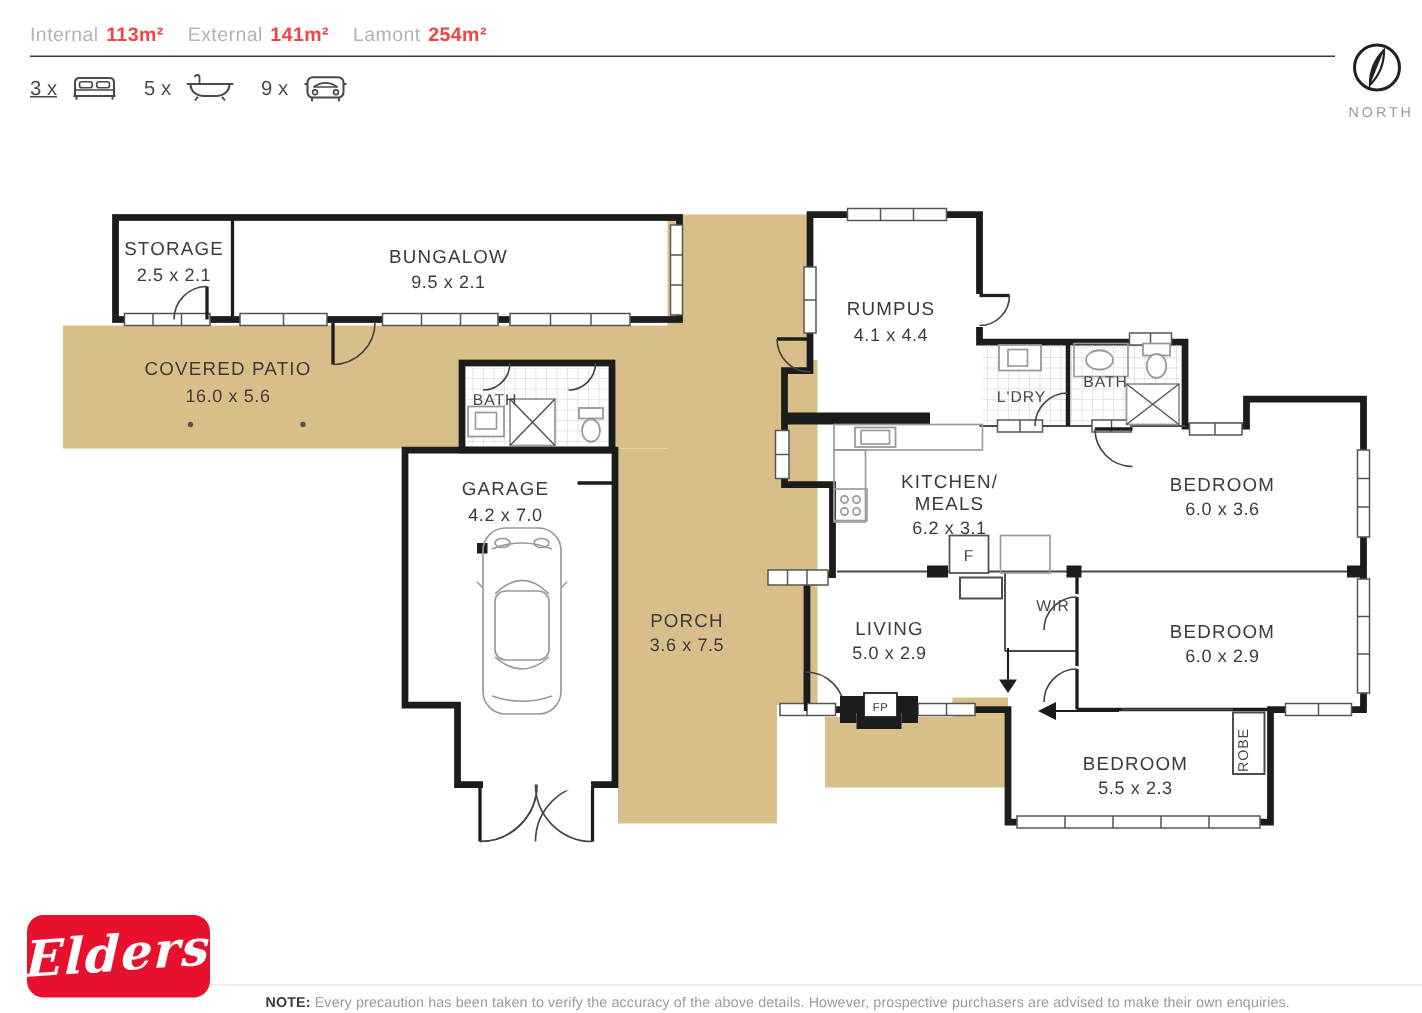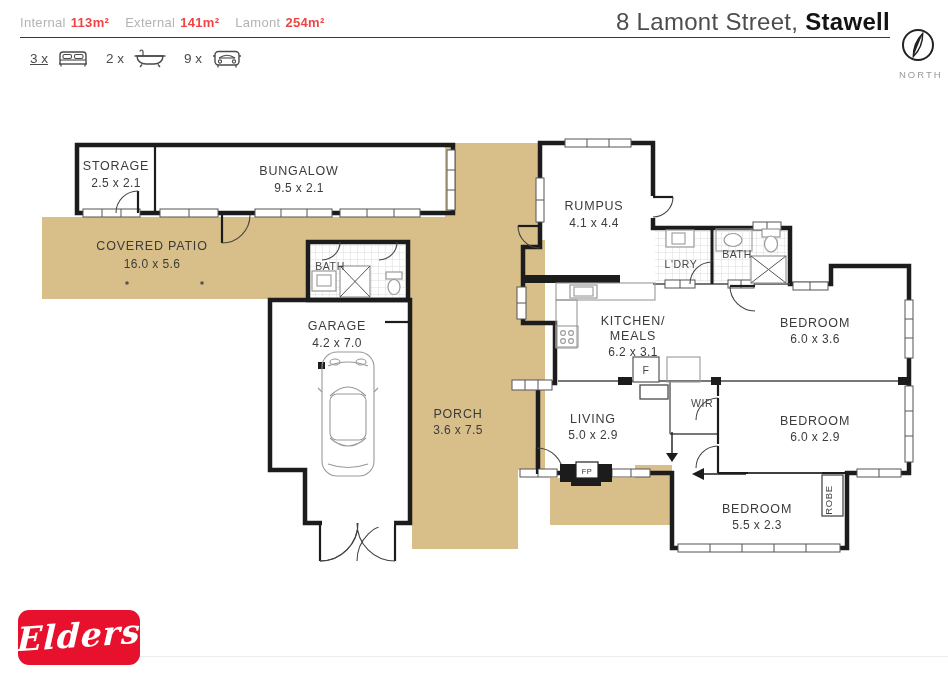--- a/index.html
+++ b/index.html
@@ -11,21 +11,21 @@
   .stats .val{color:#ef4444;font-weight:700;margin-right:16px;}
   .hline{position:absolute;left:20px;top:37px;width:870px;border-top:1.6px solid #3a3a3a;}
   .address{position:absolute;top:8px;right:58px;font-size:24px;letter-spacing:.3px;white-space:nowrap;}
   .address .reg{color:#4d4d4d;font-weight:400;}
   .address .bold{color:#141414;font-weight:700;}
   .compass{position:absolute;left:899px;top:27px;width:38px;text-align:center;}
   .compass .north{font-size:9.5px;letter-spacing:2px;color:#999;margin-top:2px;}
   .features{position:absolute;left:20px;top:47px;display:flex;align-items:center;gap:9px;
             font-size:13.5px;color:#4a4a4a;}
   .features .cnt{margin-left:8px;}
-  .features .cnt:first-child{margin-left:10px;text-decoration:underline;}
+  .features .cnt:first-child{margin-left:0;text-decoration:underline;}
   
   .footline{position:absolute;left:115px;top:656px;width:833px;border-top:1px solid #ececec;}
   .logo{position:absolute;left:18px;top:610px;width:122px;height:55px;background:#e8112d;
         border-radius:11px;display:flex;align-items:center;justify-content:center;}
   .logo span{color:#fff;font-family:"DejaVu Serif",serif;font-style:italic;font-weight:700;
              font-size:33px;transform:rotate(-4deg) skewX(-6deg);letter-spacing:1px;padding-bottom:4px;}
   .note{position:absolute;left:177px;top:663px;font-size:9.5px;color:#9a9a9a;letter-spacing:.1px;white-space:nowrap;}
   .note b{color:#3a3a3a;}
   
   svg.plan{position:absolute;left:0;top:0;}
@@ -45,23 +45,20 @@
 </style>
 </head>
 <body>
 
 <div id="page">
 
   <div class="stats">
     <span class="lbl">Internal</span><span class="val">113m²</span><span class="lbl">External</span><span class="val">141m²</span><span class="lbl">Lamont</span><span class="val">254m²</span>
   </div>
   <div class="hline"></div>
-  <div class="address">
-    <span class="reg">8 Lamont Street, </span><span class="bold">Stawell</span>
-  </div>
   <div class="compass">
     <svg width="36" height="36" viewBox="0 0 36 36">
       <circle cx="18" cy="18" r="15" fill="none" stroke="#222" stroke-width="2"></circle>
       <g transform="rotate(22 18 18)">
         <path d="M18 5.5 Q12.8 18 18 30.5 Q23.2 18 18 5.5 Z" fill="none" stroke="#222" stroke-width="1.5"></path>
         <path d="M18 5.5 Q12.8 18 18 30.5 Z" fill="#222"></path>
       </g>
     </svg>
     <div class="north">NORTH</div>
   </div>
@@ -69,21 +66,21 @@
   <div class="features">
     <span class="cnt">3 x</span>
     <svg width="32" height="20" viewBox="0 0 32 20">
       <path d="M3 16 V7 Q3 4 6 4 H26 Q29 4 29 7 V16" fill="none" stroke="#4a4a4a" stroke-width="1.4"></path>
       <path d="M2 16 H30" stroke="#4a4a4a" stroke-width="1.4"></path>
       <rect x="6" y="6.5" width="8.5" height="4" rx="1.5" fill="none" stroke="#4a4a4a" stroke-width="1.1"></rect>
       <rect x="17.5" y="6.5" width="8.5" height="4" rx="1.5" fill="none" stroke="#4a4a4a" stroke-width="1.1"></rect>
       <path d="M3 12 H29" stroke="#4a4a4a" stroke-width="1.1"></path>
       <path d="M4 16 v2.5 M28 16 v2.5" stroke="#4a4a4a" stroke-width="1.3"></path>
     </svg>
-    <span class="cnt">2 x</span>
+    <span class="cnt">5 x</span>
     <svg width="34" height="20" viewBox="0 0 34 20">
       <path d="M4 8 H30 C30 13 26 16 21 16 H13 C8 16 4 13 4 8 Z" fill="none" stroke="#4a4a4a" stroke-width="1.4"></path>
       <path d="M1.5 8 H32.5" stroke="#4a4a4a" stroke-width="1.4"></path>
       <path d="M7 3.5 Q7 2 8.5 2 Q10 2 10 3.5 V8" fill="none" stroke="#4a4a4a" stroke-width="1.2"></path>
       <path d="M9 16.5 l-2 2.5 M25 16.5 l2 2.5" stroke="#4a4a4a" stroke-width="1.3"></path>
     </svg>
     <span class="cnt">9 x</span>
     <svg width="32" height="22" viewBox="0 0 32 22">
       <rect x="4" y="4.5" width="24" height="13.5" rx="3.5" fill="none" stroke="#4a4a4a" stroke-width="1.4"></rect>
       <path d="M8 11 Q16 5.5 24 11" fill="none" stroke="#4a4a4a" stroke-width="1.2"></path>
@@ -371,14 +368,17 @@
       <text class="dims" x="757" y="529">5.5 x 2.3</text>
       <text class="small" x="832" y="500" transform="rotate(-90 832 500)" style="font-size:9.5px">ROBE</text>
       <text class="tiny" x="587" y="474">FP</text>
     </g>
   </svg>
 
   <div class="footline"></div>
   <div class="logo">
     <span>Elders</span>
   </div>
+  <div class="note">
+    <b>NOTE:</b><span> Every precaution has been taken to verify the accuracy of the above details. However, prospective purchasers are advised to make their own enquiries.</span>
+  </div>
 
 </div>
 
 </body></html>

